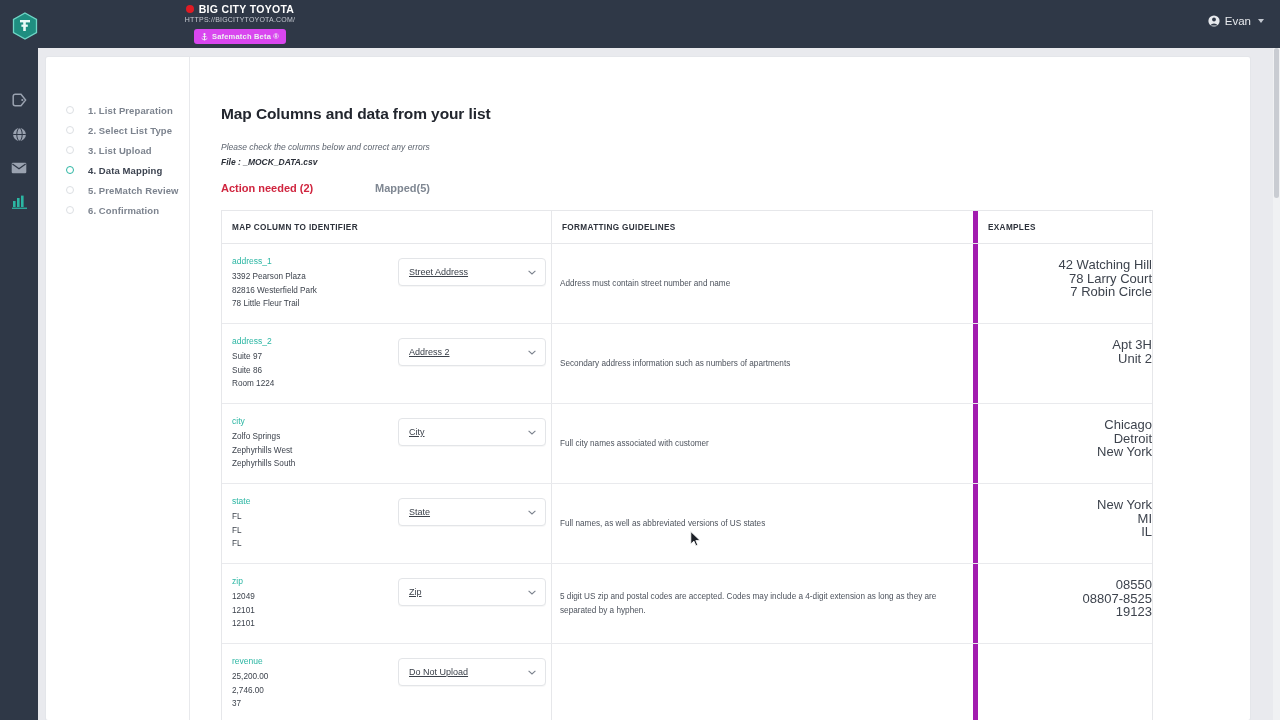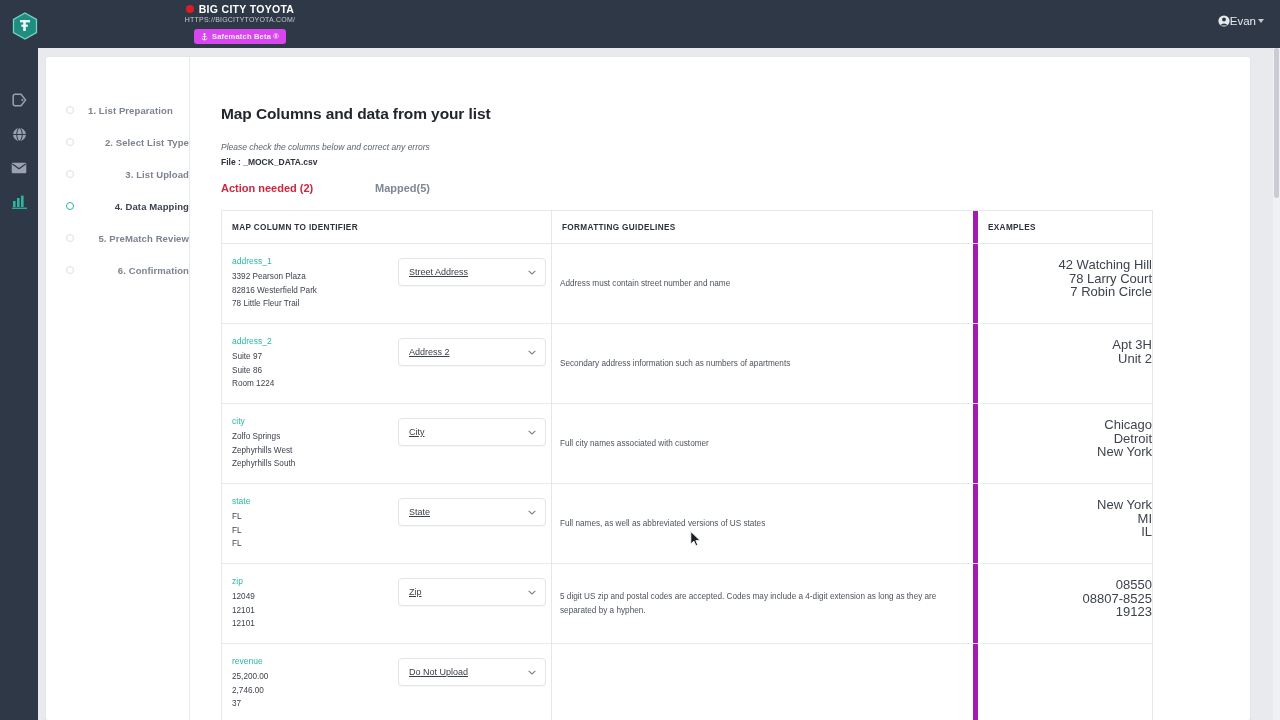--- a/index.html
+++ b/index.html
@@ -42,21 +42,21 @@
   .safematch-pill {
     display: inline-flex; align-items: center; gap: 4px;
     margin-top: 6px;
     background: #d946ef; border-radius: 3px;
     padding: 3px 7px;
     font-size: 7.5px; font-weight: bold; color: #eef0f3;
     letter-spacing: .2px;
   }
   .user-menu {
     position: absolute; right: 16px; top: 15px;
-    display: flex; align-items: center; 
+    display: flex; align-items: center; gap: 5px;
     color: #e7e9ed; font-size: 11.5px;
   }
   .user-caret {
     width: 0; height: 0; border-left: 3.5px solid transparent;
     border-right: 3.5px solid transparent; border-top: 4px solid #c3c8d1;
     margin-left: 2px;
   }
 
   
   .rail {
@@ -95,21 +95,21 @@
     padding: 43px 0 0 20px;
     border-right: 1px solid #e8e9ec;
   }
   .step {
     display: flex; align-items: center; gap: 14px;
     height: 20px; margin-bottom: 0;
     padding: 0 0 0 0;
     font-size: 9.5px; color: #7c838e; font-weight: bold;
     letter-spacing: .1px;
   }
-  .step + .step { margin-top: 12px; justify-content: space-between; }
+  .step + .step { margin-top: 0; }
   .step-bullet {
     width: 8px; height: 8px; border-radius: 50%;
     border: 1.5px solid #dcdfe3; background: #fff; flex: none;
   }
   .step.active { color: #3c4350; }
   .step.active .step-bullet { border-color: #2bb6a3; }
 
   
   .content {
     flex: 1; min-width: 0;
@@ -119,21 +119,21 @@
   .page-title {
     font-size: 15.5px; font-weight: bold; color: #22262e;
     letter-spacing: -.1px;
   }
   .subtitle {
     margin-top: 19px;
     font-size: 8.5px; color: #5d646f; font-style: italic;
   }
   .file-line {
     margin-top: 5px;
-    font-size: 8.5px; color: #2b3039; font-weight: bold;
+    font-size: 8.5px; color: #2b3039; font-weight: bold; font-style: italic;
   }
   .status-row {
     margin-top: 15px;
     display: flex; align-items: center;
   }
   .status-action {
     font-size: 11px; font-weight: bold; color: #d0253f;
     width: 154px;
   }
   .status-mapped {

